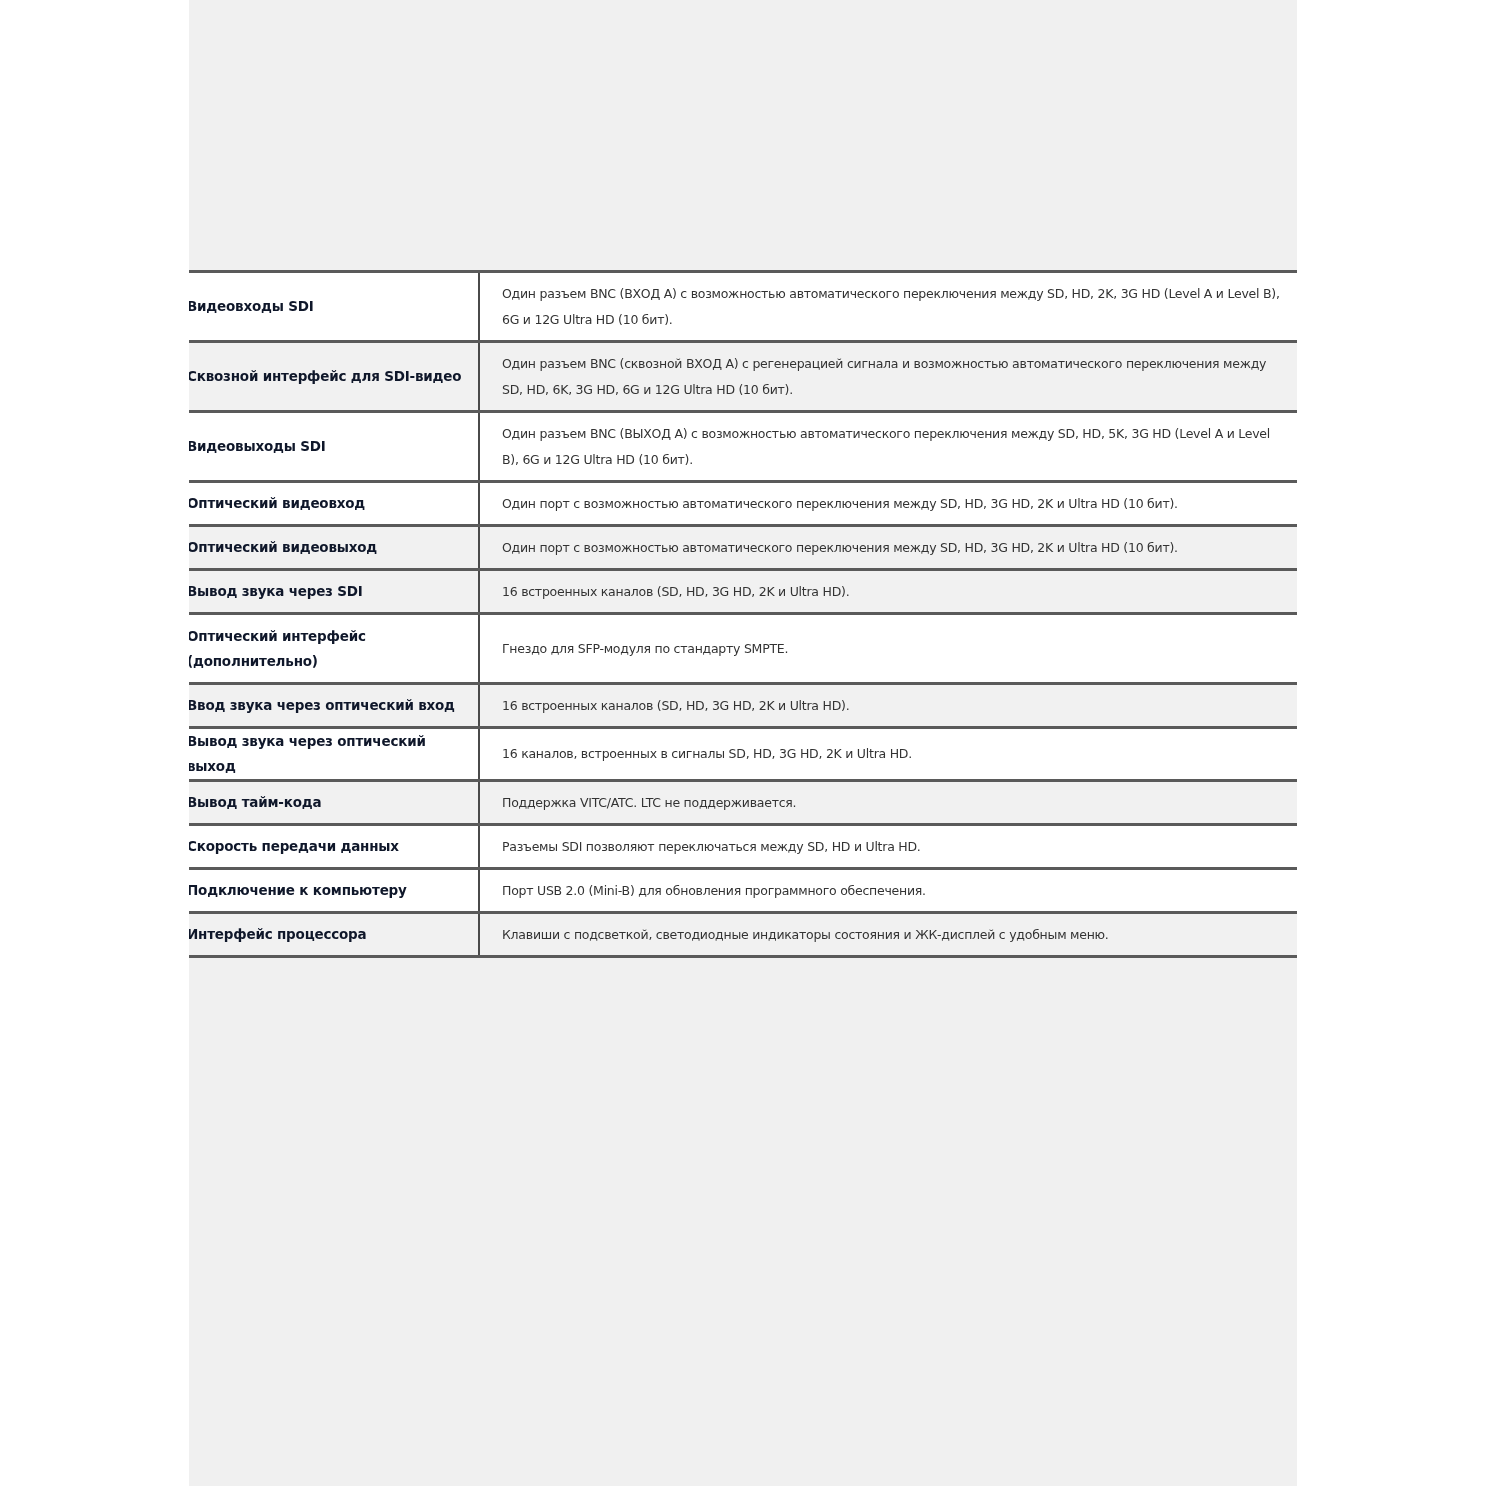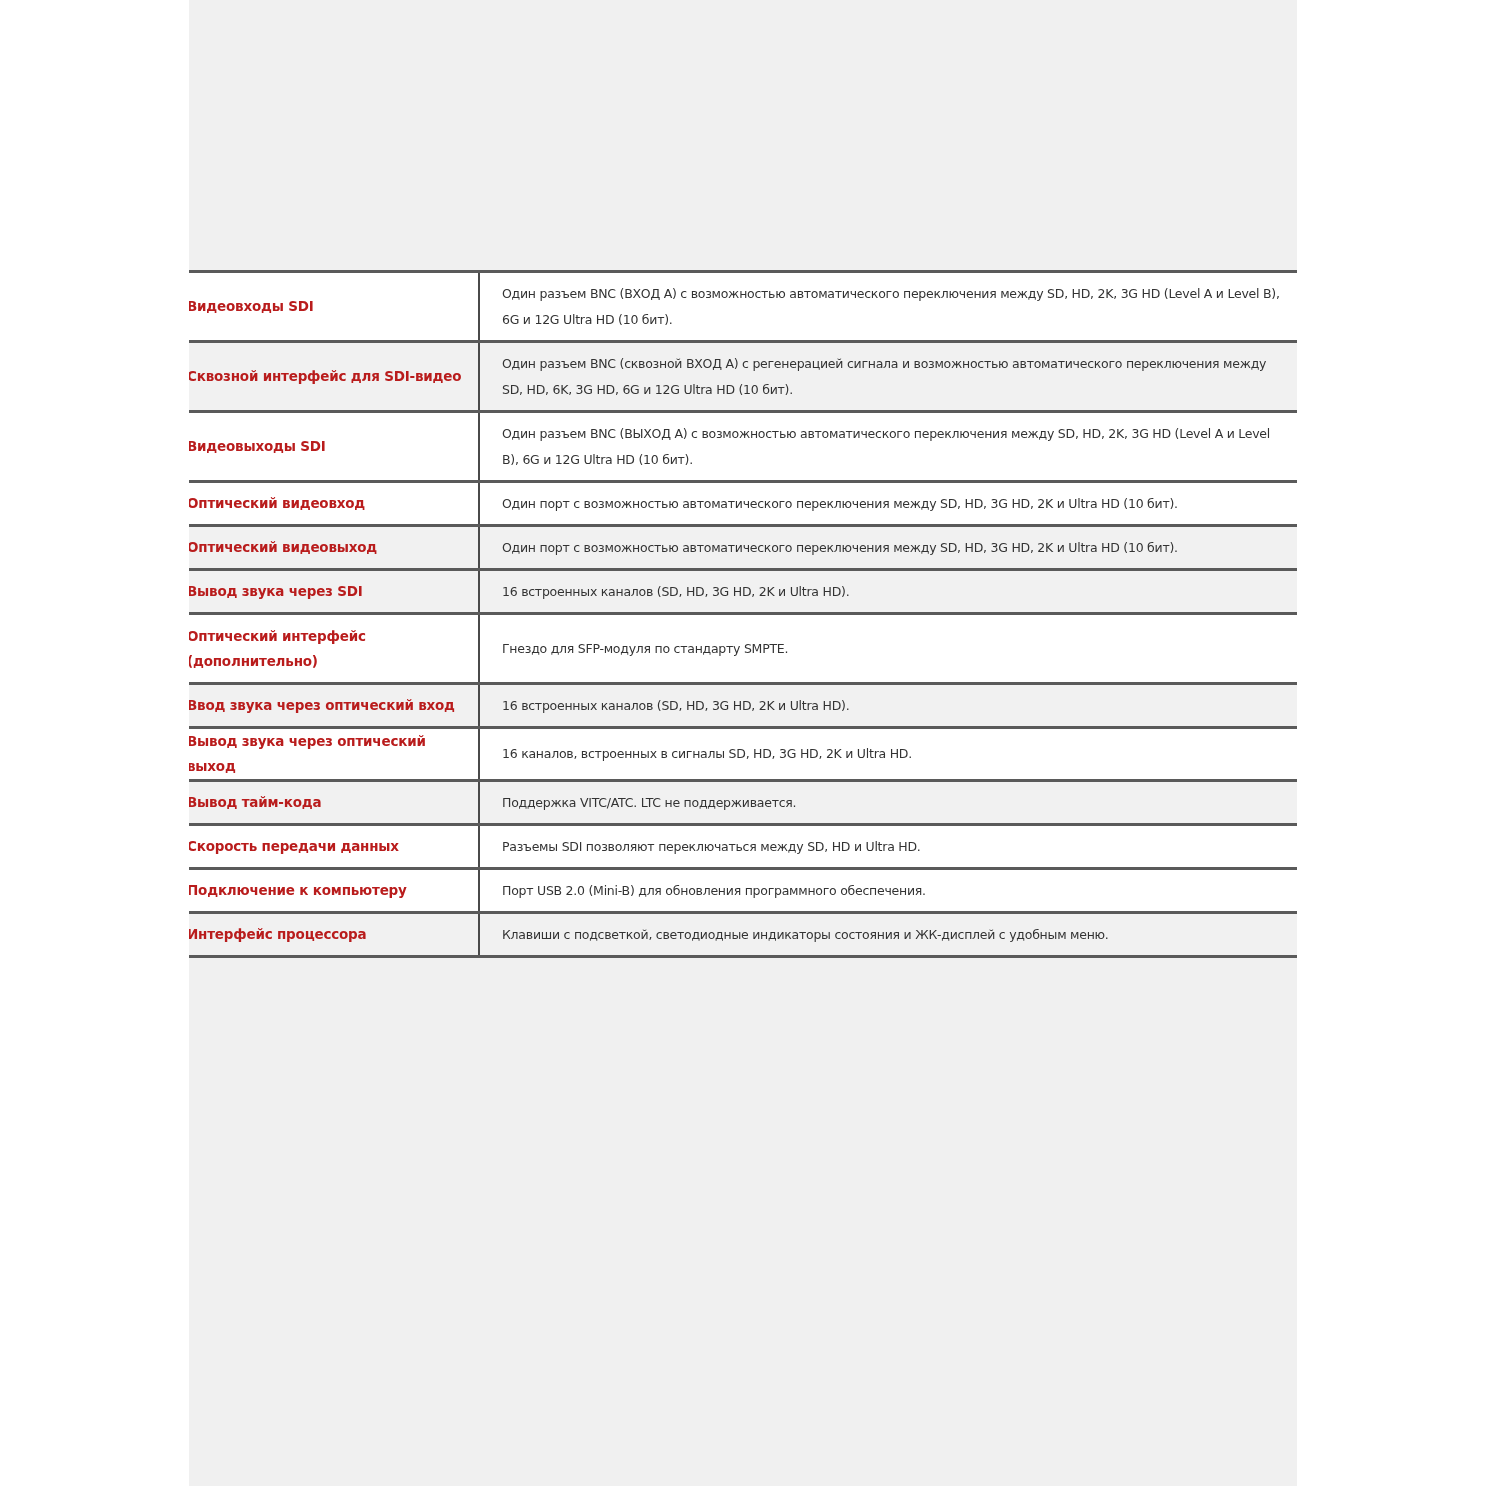--- a/index.html
+++ b/index.html
@@ -38,21 +38,21 @@
     }
     .spec-table tr.odd { background: #ffffff; }
     .spec-table tr.even { background: #f1f1f1; margin-left: 28px; }
     .spec-table td {
       padding: 0;
       vertical-align: middle;
     }
     .spec-table td.label {
       font-weight: bold;
       font-size: 13.5px;
-      color: #b91c1c;
+      color: #0f172a;
       padding-left: 2px;
       line-height: 25px;
       letter-spacing: -0.2px;
       border-right: 2px solid #4a4a4a;
     }
     .spec-table td.value {
       font-size: 12.5px;
       color: #333333;
       padding-left: 22px;
       padding-right: 14px;
@@ -75,21 +75,21 @@
       <tr class="odd h2">
         <td class="label">Видеовходы SDI</td>
         <td class="value">Один разъем BNC (ВХОД А) с возможностью автоматического переключения между SD, HD, 2K, 3G HD (Level A и Level B), 6G и 12G Ultra HD (10 бит).</td>
       </tr>
       <tr class="even h2">
         <td class="label">Сквозной интерфейс для SDI-видео</td>
         <td class="value">Один разъем BNC (сквозной ВХОД А) с регенерацией сигнала и возможностью автоматического переключения между SD, HD, 6K, 3G HD, 6G и 12G Ultra HD (10 бит).</td>
       </tr>
       <tr class="odd h2">
         <td class="label">Видеовыходы SDI</td>
-        <td class="value">Один разъем BNC (ВЫХОД А) с возможностью автоматического переключения между SD, HD, 2K, 3G HD (Level A и Level B), 6G и 12G Ultra HD (10 бит).</td>
+        <td class="value">Один разъем BNC (ВЫХОД А) с возможностью автоматического переключения между SD, HD, 5K, 3G HD (Level A и Level B), 6G и 12G Ultra HD (10 бит).</td>
       </tr>
       <tr class="odd h1">
         <td class="label">Оптический видеовход</td>
         <td class="value">Один порт с возможностью автоматического переключения между SD, HD, 3G HD, 2K и Ultra HD (10 бит).</td>
       </tr>
       <tr class="even h1">
         <td class="label">Оптический видеовыход</td>
         <td class="value">Один порт с возможностью автоматического переключения между SD, HD, 3G HD, 2K и Ultra HD (10 бит).</td>
       </tr>
       <tr class="even h1">

